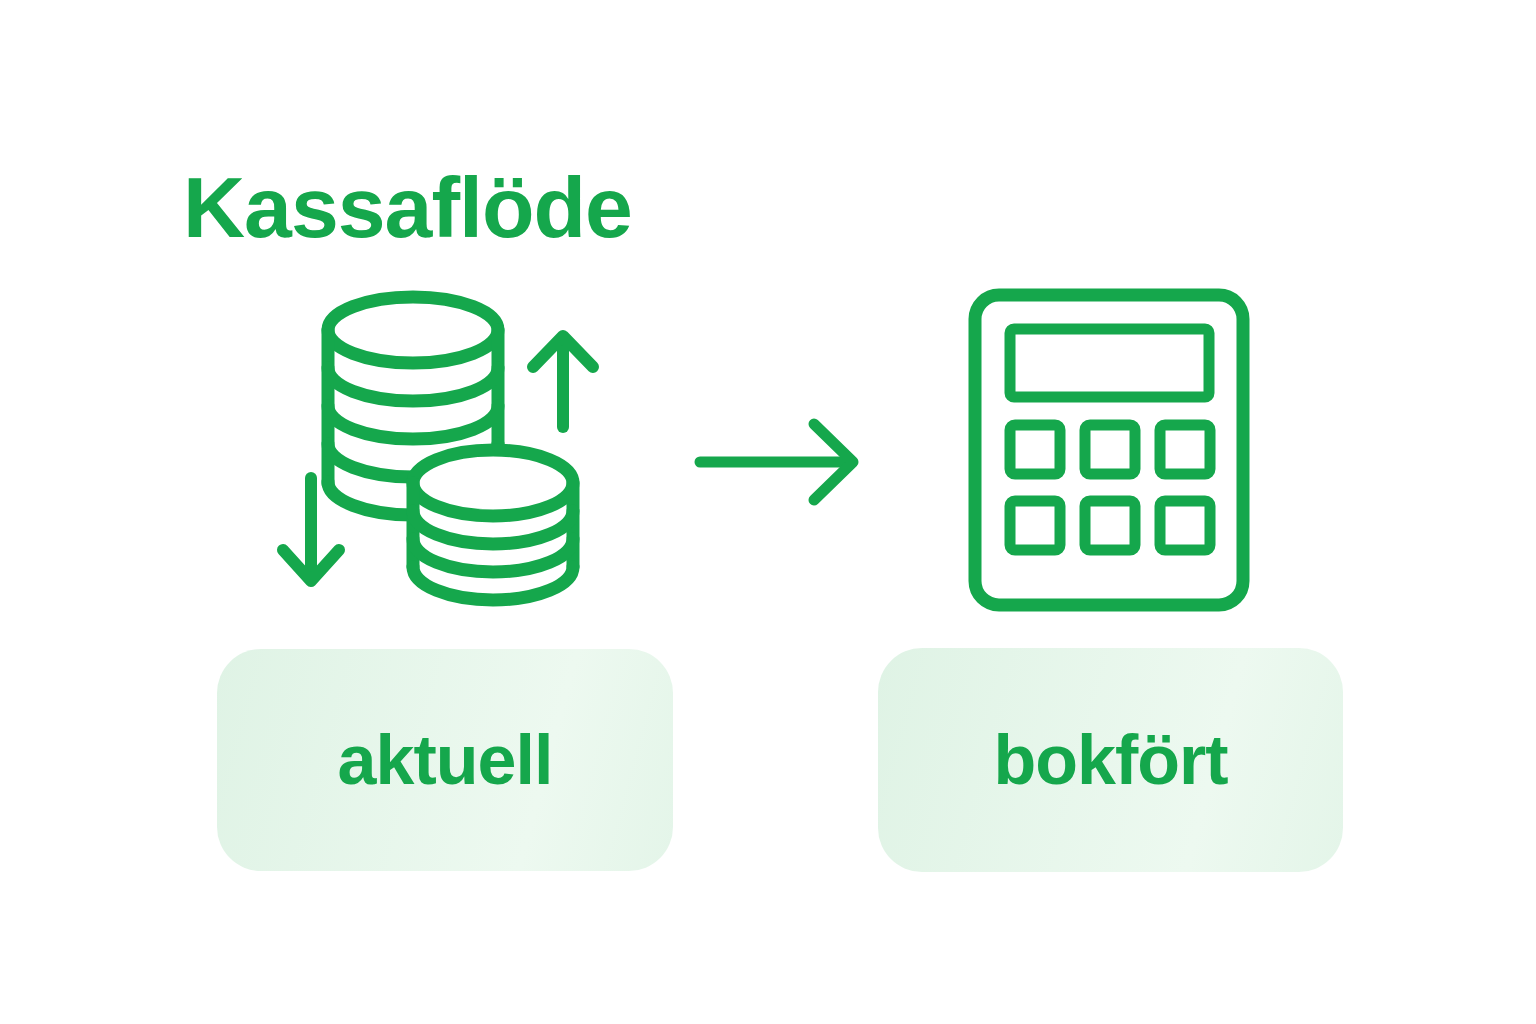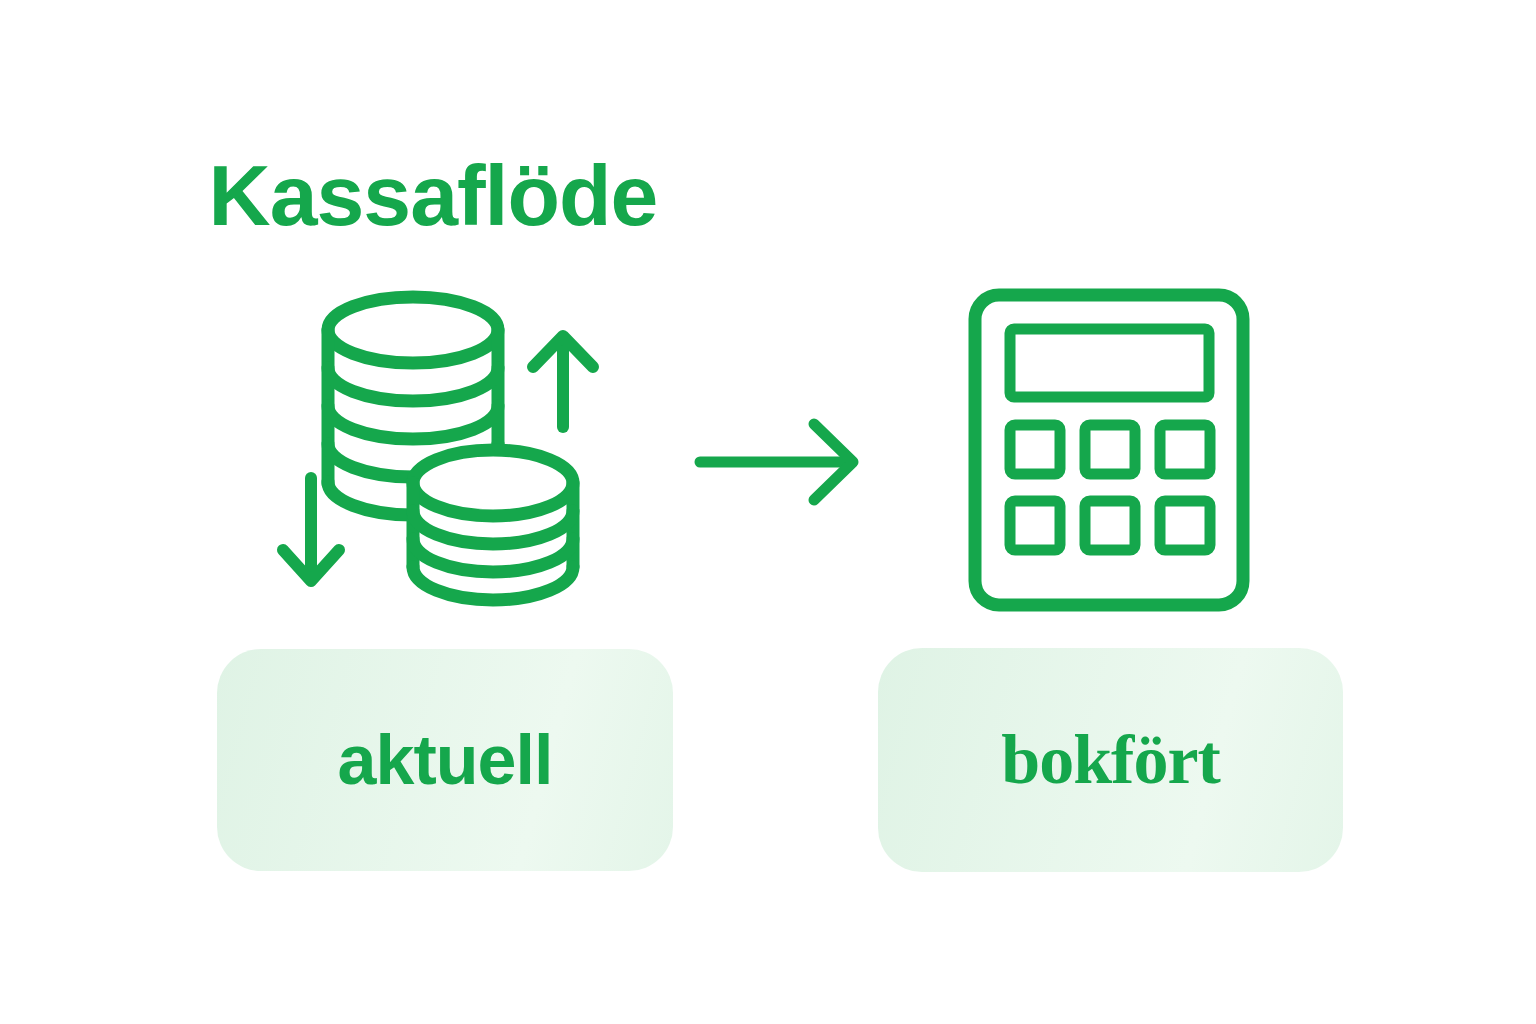--- a/index.html
+++ b/index.html
@@ -29,43 +29,42 @@
     fill: none;
     stroke-width: 13;
     stroke-linecap: round;
     stroke-linejoin: round;
   }
   .sw12 { stroke-width: 12; }
   .sw11 { stroke-width: 11; }
   .coin-fill { fill: var(--bg); stroke: none; }
   .title {
     position: absolute;
-    top: 152px;
+    top: 164px;
     width: 500px;
-    text-align: center;
     font-size: 86px;
     font-weight: 700;
     letter-spacing: -1px;
     line-height: 1;
     color: var(--accent);
     white-space: nowrap;
   }
   .title-left  { left: 183px; }
   .title-right { left: 857px; }
   .box {
     position: absolute;
     border-radius: 44px;
     background: linear-gradient(105deg, var(--box-a) 0%, var(--box-b) 70%, var(--box-a) 115%);
     display: flex;
     flex-direction: column;
     align-items: center;
     justify-content: center;
   }
   .box-left  { left: 217px; top: 649px; width: 456px; height: 222px; }
-  .box-right { left: 878px; top: 648px; width: 465px; height: 224px; font-family: Liberation Serif, serif; }
+  .box-right { left: 878px; top: 648px; width: 465px; height: 224px; }
   .box-line {
     font-size: 70px;
     font-weight: 700;
     line-height: 84px;
     letter-spacing: -1px;
     color: var(--accent);
     text-align: center;
     white-space: nowrap;
   }
 </style>

